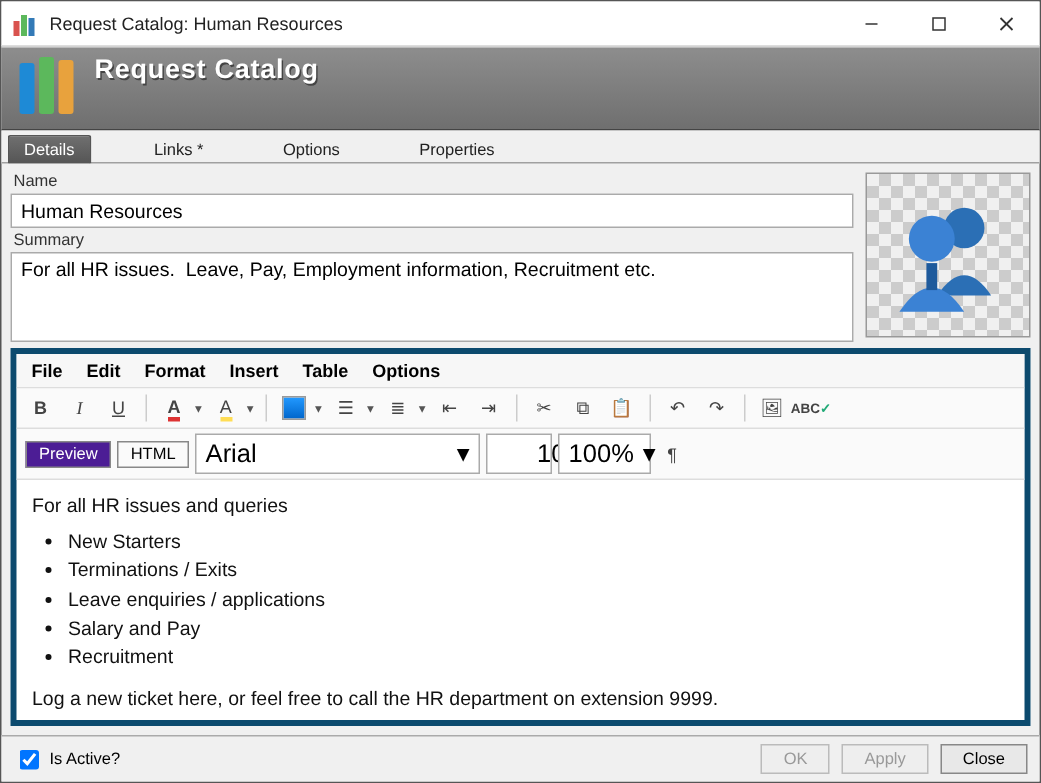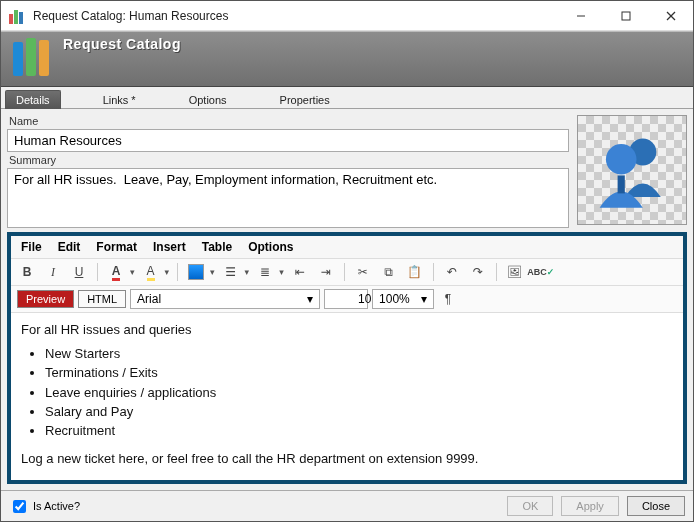--- a/index.html
+++ b/index.html
@@ -15,21 +15,21 @@
 .titlebar .win-btns { display: flex; }
 .titlebar .win-btn { width: 45px; height: 29px; display: flex; align-items: center; justify-content: center; font-size: 14px; color: #333; }
 .titlebar .win-btn svg { width: 10px; height: 10px; }
 .header-band { background: linear-gradient(#8d8d8d, #6f6f6f); border-top: 1px solid #bbb; border-bottom: 1px solid #444; padding: 4px 8px 6px 8px; display: flex; align-items: flex-start; gap: 10px; }
 .header-icon { width: 44px; height: 44px; display: flex; gap: 3px; align-items: flex-end; padding: 4px; }
 .header-icon .bk { width: 10px; border-radius: 2px; }
 .header-icon .bk1 { height: 34px; background: #1e8ad6; }
 .header-icon .bk2 { height: 38px; background: #5cb85c; }
 .header-icon .bk3 { height: 36px; background: #e8a23d; }
 .header-text { flex:1; }
-.header-text h1 { margin: 0 0 2px 0; font-size: 14px; color: #fff; font-weight: bold; text-shadow: 1px 1px 0 #444; letter-spacing: .5px; }
+.header-text h1 { margin: 0 0 2px 0; font-size: 18px; color: #fff; font-weight: bold; text-shadow: 1px 1px 0 #444; letter-spacing: .5px; }
 .header-text .desc { font-size: 11px; color: #222; line-height: 1.3; }
 .tabstrip { display: flex; padding: 0 4px; background: #f0f0f0; border-bottom: 1px solid #a0a0a0; height: 22px; align-items: flex-end; gap: 31px; }
 .tab { padding: 3px 10px; font-size: 11px; color: #222; border: 1px solid transparent; border-bottom: none; position: relative; top: 1px; }
 .tab.active { background: linear-gradient(#6f6f6f, #555); color: #fff; border-color: #555; border-radius: 2px 2px 0 0; }
 .tab-body { flex: 1; padding: 6px; display: flex; flex-direction: column; gap: 4px; overflow: hidden; }
 .upper { display: flex; gap: 8px; }
 .fields { flex: 1; display:flex; flex-direction:column; gap:2px; }
 .lbl { font-size: 11px; color: #333; padding-left: 2px; }
 .txt { width: 100%; border: 1px solid #aaa; font-size: 13px; padding: 3px 6px; background: #fff; }
 .summary { width: 100%; border: 1px solid #aaa; font-size: 13px; padding: 3px 6px; background: #fff; height: 60px; resize: none; }
@@ -41,22 +41,22 @@
 .editor { border: 4px solid #0c4a6e; background: #fff; flex:1; display:flex; flex-direction:column; overflow:hidden; }
 .menubar { display:flex; gap: 16px; padding: 4px 10px; font-size: 12px; font-weight: bold; background: #f7f7f7; border-bottom: 1px solid #ddd; }
 .menubar span { cursor: default; }
 .toolbar1 { display:flex; align-items:center; gap:6px; padding: 3px 6px; border-bottom:1px solid #ddd; background:#fafafa; font-size:12px; }
 .tb-btn { width:20px; height:20px; display:flex; align-items:center; justify-content:center; color:#444; }
 .sep { width:1px; height:18px; background:#ccc; margin:0 2px; }
 .color-swatch { width:16px; height:16px; border:1px solid #999; }
 .drop { font-size:9px; color:#555; margin-left:-2px; }
 .toolbar2 { display:flex; align-items:center; gap:4px; padding:3px 6px; border-bottom:1px solid #ddd; background:#fafafa; font-size:12px; }
 .pill { padding:2px 8px; font-size:11px; border:1px solid #888; }
-.pill.active { background:#b91c1c; color:#fff; }
-.combo { border:1px solid #aaa; padding:2px 6px; font-size:12px; background:#fff; display:flex; align-items:center; gap:6px; }
+.pill.active { background:#4c1d95; color:#fff; }
+.combo { border:1px solid #aaa; padding:2px 6px; font-size:17px; background:#fff; display:flex; align-items:center; gap:6px; }
 .combo.font { width:190px; }
 .combo.size { width:44px;padding-left:33px; }
 .combo.zoom { width:62px; }
 .content { flex:1; padding:8px 10px; font-size:13px; color:#111; overflow-y:scroll; line-height:1.4; }
 .content ul { margin:6px 0 10px 24px; padding:0; }
 .content li { list-style:disc; margin:1px 0; }
 .footer { border-top:1px solid #aaa; padding:5px 8px; display:flex; align-items:center; gap:8px; background:#f0f0f0; }
 .footer .chk { display:flex; align-items:center; gap:4px; font-size:11px; }
 .footer .chk input { width:13px; height:13px; }
 .footer .spacer { flex:1; }

